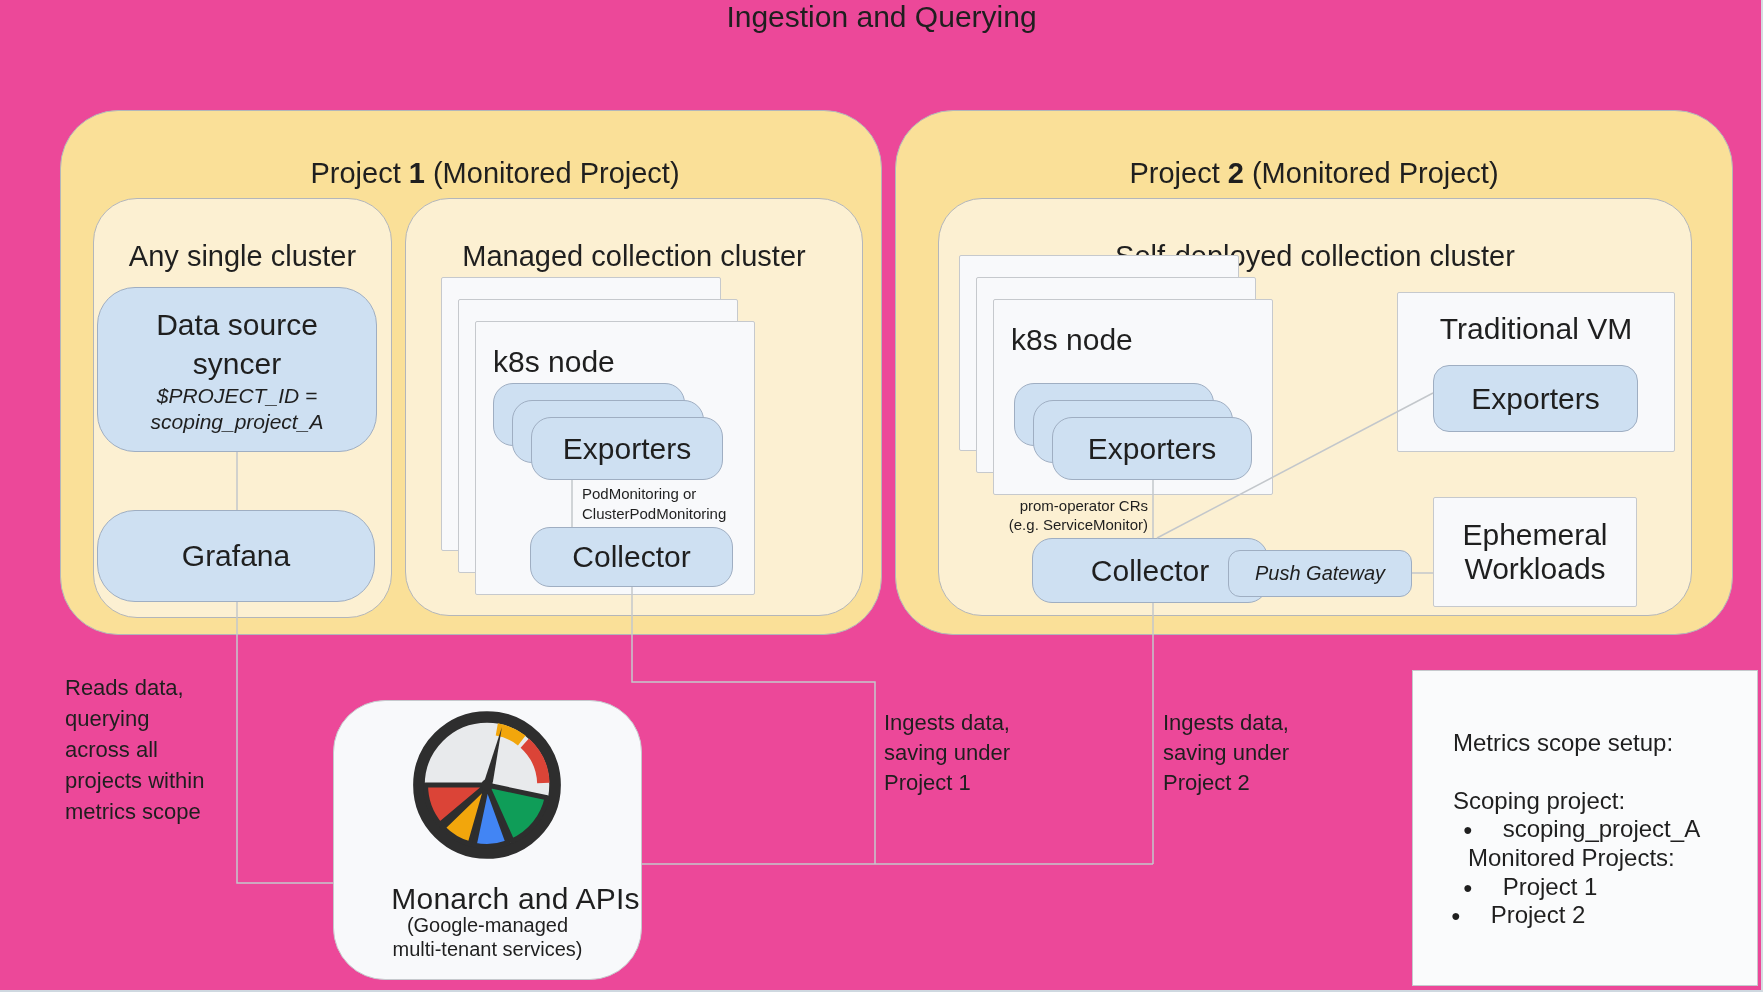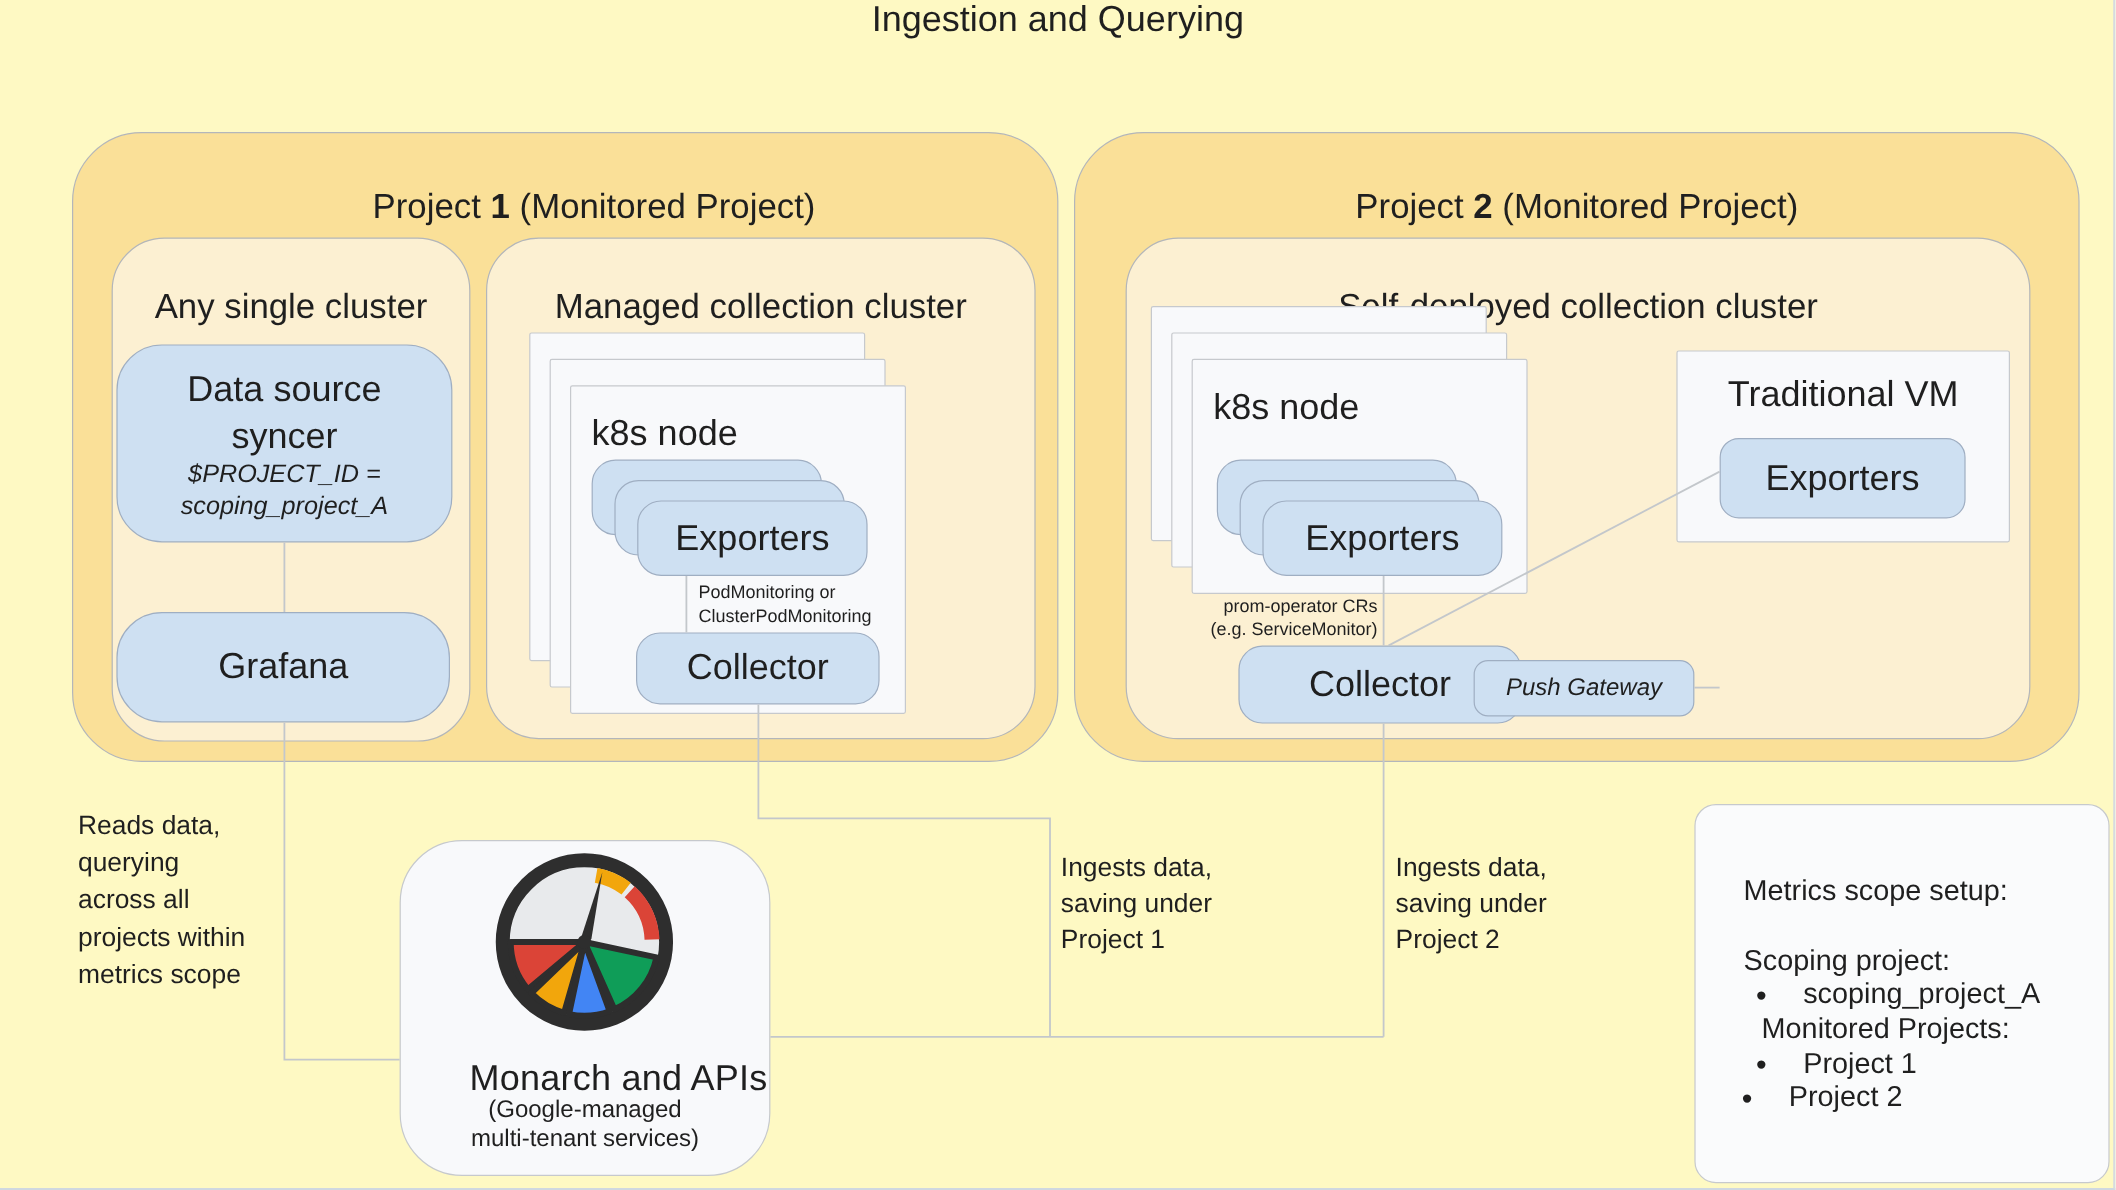--- a/index.html
+++ b/index.html
@@ -1,17 +1,17 @@
 <!DOCTYPE html>
 <html style="--outer_yellow: #FAE098; --inner_cream: #FCF0D2; --box_blue: #CEE0F2; --box_blue_border: #9FAEC2; --node_fill: #F8F9FB; --node_border: #C6C9CD; --outline: #B3B6BA; --line_gray: #C3C7CB; --text: #1F1F1F; --gauge_ring: #2E2E2E; --gauge_gray: #E8EAEC; --gauge_red: #DB4437; --gauge_yellow: #F2A60C; --gauge_blue: #4285F4; --gauge_green: #0F9D58;"><head>
 <meta charset="utf-8">
 <style>
   html,body{margin:0;padding:0;background:#ffffff;}
   .canvas{
-    position:relative;width:1763px;height:992px;overflow:hidden;background:#fef9c3;
+    position:relative;width:1763px;height:992px;overflow:hidden;background:#ec4899;
     font-family:"Liberation Sans",sans-serif;color:var(--text,#1f1f1f);
     border-right:2px solid #d6dbe0;border-bottom:2px solid #cfd8e0;box-sizing:border-box;
   }
   .abs{position:absolute;}
   .outer{background:var(--outer_yellow);border:1.5px solid var(--outline);border-radius:58px;box-sizing:border-box;}
   .cream{background:var(--inner_cream);border:1.5px solid var(--outline);border-radius:44px;box-sizing:border-box;}
   .blue{background:var(--box_blue);border:1.5px solid var(--box_blue_border);box-sizing:border-box;}
   .whitebox{background:var(--node_fill);border:1.5px solid var(--node_border);border-radius:2px;box-sizing:border-box;}
   .panel{background:#FAFBFC;border:1.5px solid var(--node_border);box-sizing:border-box;}
   .center{display:flex;align-items:center;justify-content:center;text-align:center;}
@@ -95,20 +95,24 @@
     <div>(e.g. ServiceMonitor)</div>
   </div>
 
   <div class="abs blue center fs30" style="left:1032px;top:538px;width:236px;height:65px;border-radius:20px;">Collector</div>
   <div class="abs blue center" style="left:1228px;top:550px;width:184px;height:47px;border-radius:12px;font-size:20px;font-style:italic;">Push Gateway</div>
 
   <div class="abs whitebox" style="left:1397px;top:292px;width:278px;height:160px;"></div>
   <div class="abs taC fs30" style="left:1397px;top:312px;width:278px;">Traditional VM</div>
   <div class="abs blue center fs30" style="left:1433px;top:365px;width:205px;height:67px;border-radius:16px;">Exporters</div>
 
+  <div class="abs whitebox col fs30" style="left:1433px;top:497px;width:204px;height:110px;line-height:34px;">
+    <div>Ephemeral</div>
+    <div>Workloads</div>
+  </div>
 
   <div class="abs fs22" style="left:65px;top:672px;">
     <div>Reads data,</div>
     <div>querying</div>
     <div>across all</div>
     <div>projects within</div>
     <div>metrics scope</div>
   </div>
 
   <div class="abs fs22" style="left:884px;top:708px;line-height:30px;">
@@ -132,21 +136,21 @@
     <path d="M100,100 L79.6,171.1 A74 74 0 0 1 46.8,151.4 Z" style="fill:var(--gauge_yellow);stroke:var(--gauge_ring);stroke-width:6;stroke-linejoin:round;"></path>
     <path d="M100,100 L125.3,169.5 A74 74 0 0 1 84.6,172.4 Z" style="fill:var(--gauge_blue);stroke:var(--gauge_ring);stroke-width:6;stroke-linejoin:round;"></path>
     <path d="M100,100 L172.4,115.4 A74 74 0 0 1 130.1,167.6 Z" style="fill:var(--gauge_green);stroke:var(--gauge_ring);stroke-width:6;stroke-linejoin:round;"></path>
     <polygon points="118,30 94,104 107,97" style="fill:var(--gauge_ring);"></polygon>
     <circle cx="100" cy="100" r="7" style="fill:var(--gauge_ring);"></circle>
   </svg>
   <div class="abs taC fs30 mono-title" style="left:333px;top:882px;width:365px;">Monarch and APIs</div>
   <div class="abs taC fs20" style="left:333px;top:914px;width:309px;">(Google-managed</div>
   <div class="abs taC fs20" style="left:333px;top:938px;width:309px;">multi-tenant services)</div>
 
-  <div class="abs panel" style="left:1412px;top:670px;width:346px;height:316px;border-radius:18px;">
+  <div class="abs panel" style="left:1412px;top:670px;width:346px;height:316px;">
     <div class="abs fs24" style="left:40px;top:58px;">Metrics scope setup:</div>
     <div class="abs fs24" style="left:40px;top:116px;">Scoping project:</div>
     <div class="abs fs24" style="left:50px;top:144px;">
       <span class="bullet">●</span><span>scoping_project_A</span>
     </div>
     <div class="abs fs24" style="left:55px;top:173px;text-align:right;">Monitored Projects:</div>
     <div class="abs fs24" style="left:50px;top:202px;">
       <span class="bullet">●</span><span>Project 1</span>
     </div>
     <div class="abs fs24" style="left:38px;top:230px;">

